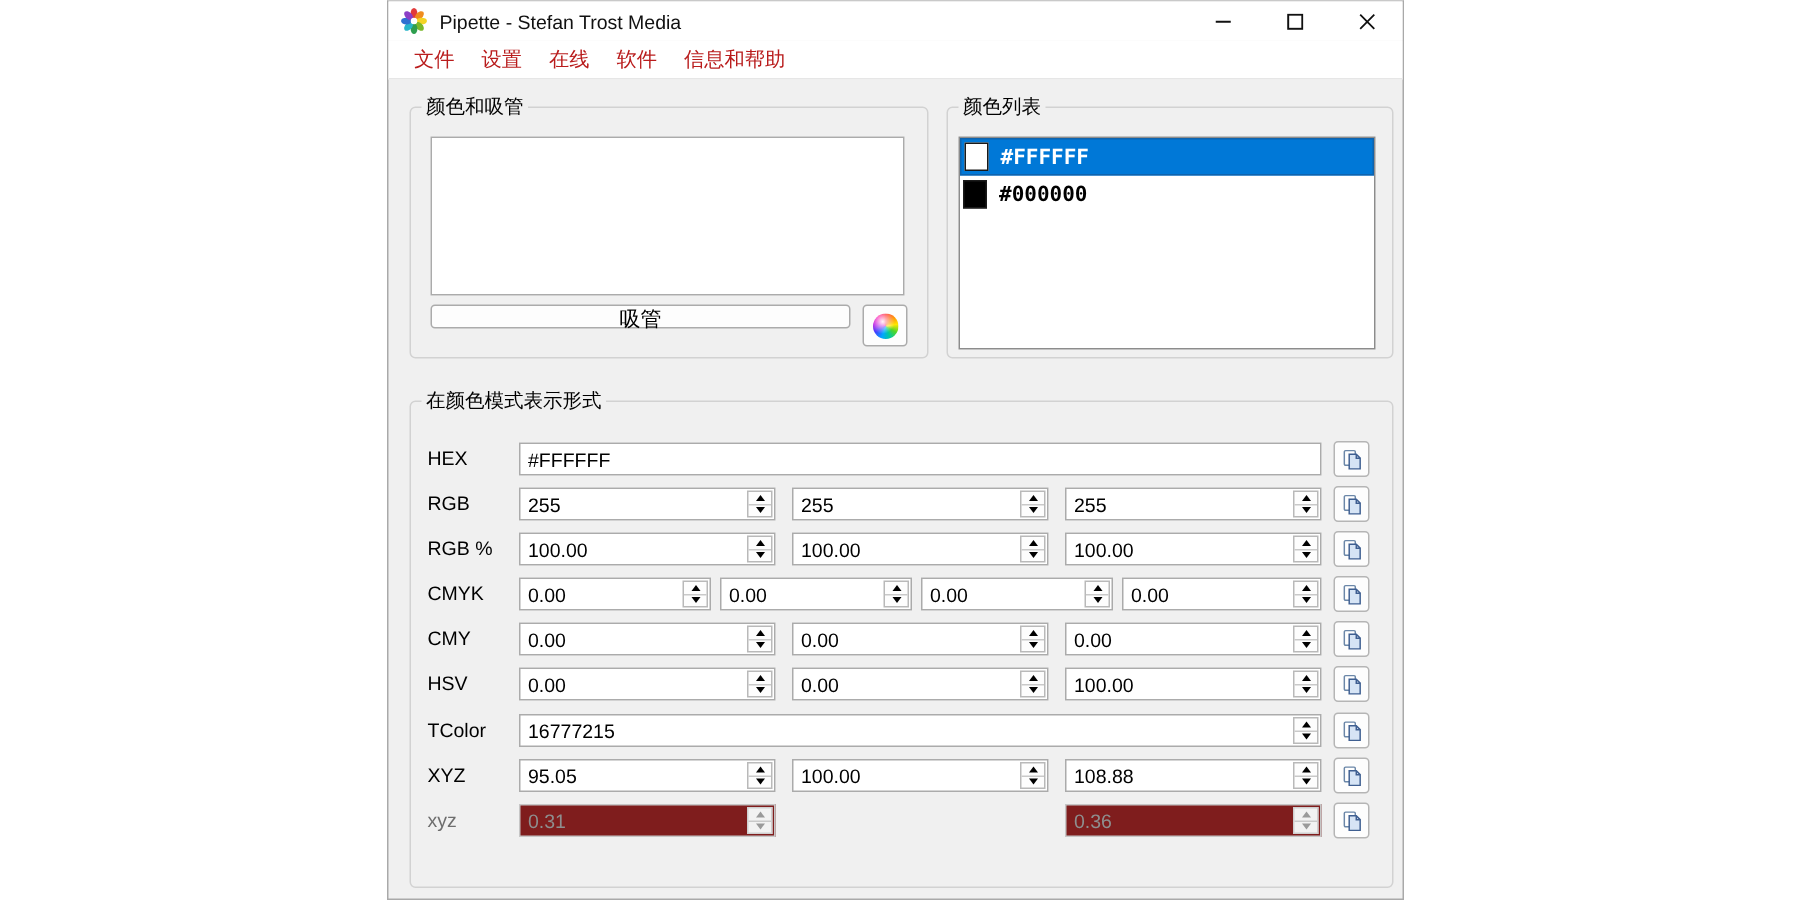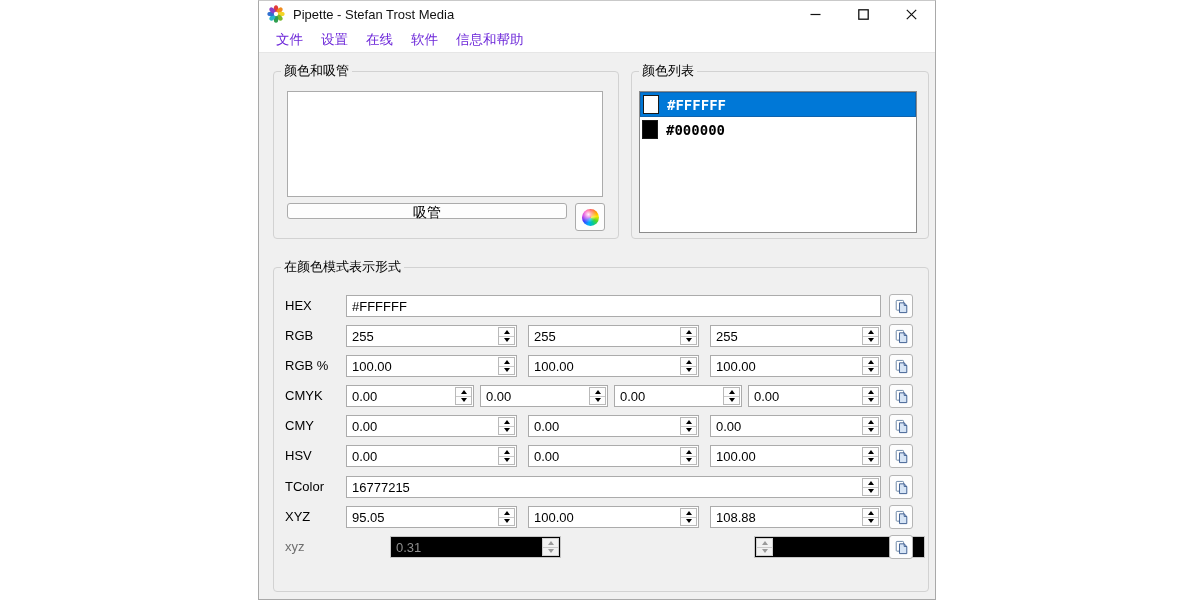--- a/index.html
+++ b/index.html
@@ -14,21 +14,21 @@
               display:flex; align-items:center; }
   .app-icon { margin-left:8px; width:18px; height:18px; flex:0 0 auto; }
   .title-text { margin-left:8px; font-size:13px; color:#111; white-space:nowrap; }
   .win-controls { position:absolute; right:0; top:0; height:26px; display:flex; }
   .win-btn { width:48px; height:26px; display:flex; align-items:center; justify-content:center;
              background:transparent; border:none; cursor:default; }
 
   
   .menubar { position:absolute; left:0; top:26px; width:100%; height:26px; background:#ffffff;
              border-bottom:1px solid #e6e6e6; display:flex; align-items:center; padding-left:17px; }
-  .menu-item { font-size:13.5px; color:#6d28d9; margin-right:18px; white-space:nowrap; }
+  .menu-item { font-size:13.5px; color:#b91c1c; margin-right:18px; white-space:nowrap; }
 
   
   .group { position:absolute; border:1px solid #d2d2d2; border-radius:4px; }
   .group-label { position:absolute; font-size:13px; color:#000; background:#f0f0f0;
                  padding:0 3px; white-space:nowrap; line-height:16px; }
 
   
   .preview-box { position:absolute; left:28px; top:90px; width:316px; height:106px;
                  border:1px solid #ababab; }
   .pipette-btn { position:absolute; left:28px; top:202px; width:280px; height:16px;
@@ -59,21 +59,21 @@
                  font-size:13px; color:#000; padding:0 5px;
                  font-family:"Liberation Sans",sans-serif; }
   .spinner { width:17px; margin:1px; border:1px solid #b9b9b9; background:#fdfdfd;
              display:flex; flex-direction:column; flex:0 0 auto; }
   .spin-up,.spin-down { flex:1; display:flex; align-items:center; justify-content:center; }
   .spin-up { border-bottom:1px solid #c9c9c9; }
   .spin-up::after { content:""; border-left:3.5px solid transparent; border-right:3.5px solid transparent;
                     border-bottom:4.5px solid #000; }
   .spin-down::after { content:""; border-left:3.5px solid transparent; border-right:3.5px solid transparent;
                       border-top:4.5px solid #000; }
-  .field.disabled { background:#000000; border-color:#c6c6c6;margin-left:44px; }
+  .field.disabled { background:#7f1d1d; border-color:#c6c6c6; }
   .field.disabled input { color:#8e8e8e; }
   .field.disabled .spinner { background:#f2f2f2; border-color:#cfcfcf; }
   .field.disabled .spin-up::after { border-bottom-color:#9a9a9a; }
   .field.disabled .spin-down::after { border-top-color:#9a9a9a; }
   .row-label.disabled { color:#6e6e6e; }
 
   .copy-btn { position:absolute; left:630px; width:24px; height:24px; background:#fdfdfd;
               border:1px solid #b5b5b5; border-radius:3px;
               display:flex; align-items:center; justify-content:center; }
 
@@ -368,20 +368,21 @@
 
   <span class="row-label disabled" style="top:535px;">xyz</span>
   <div class="field disabled" style="left:87px; top:535px; width:171px;">
     <input disabled="" value="0.31" style="">
     <span class="spinner">
         <span class="spin-up"></span>
         <span class="spin-down"></span>
       </span>
   </div>
   <div class="field disabled" style="left:451px; top:535px; width:171px;">
+    <input disabled="" value="0.36" style="">
     <span class="spinner">
         <span class="spin-up"></span>
         <span class="spin-down"></span>
       </span>
   </div>
   <div class="copy-btn" style="top:534px;">
     <svg width="13" height="15" viewBox="0 0 16 18">
       <rect x="1.5" y="1.5" width="9" height="12" rx="1" fill="#ffffff" stroke="#6b87a8" stroke-width="1.2"></rect>
       <path d="M5.5 4.5 h5.8 l3.2 3.2 v8.8 h-9 z" fill="#d6e4f5" stroke="#3f5f91" stroke-width="1.2"></path>
       <path d="M11.3 4.5 v3.2 h3.2" fill="none" stroke="#3f5f91" stroke-width="1.2"></path>

